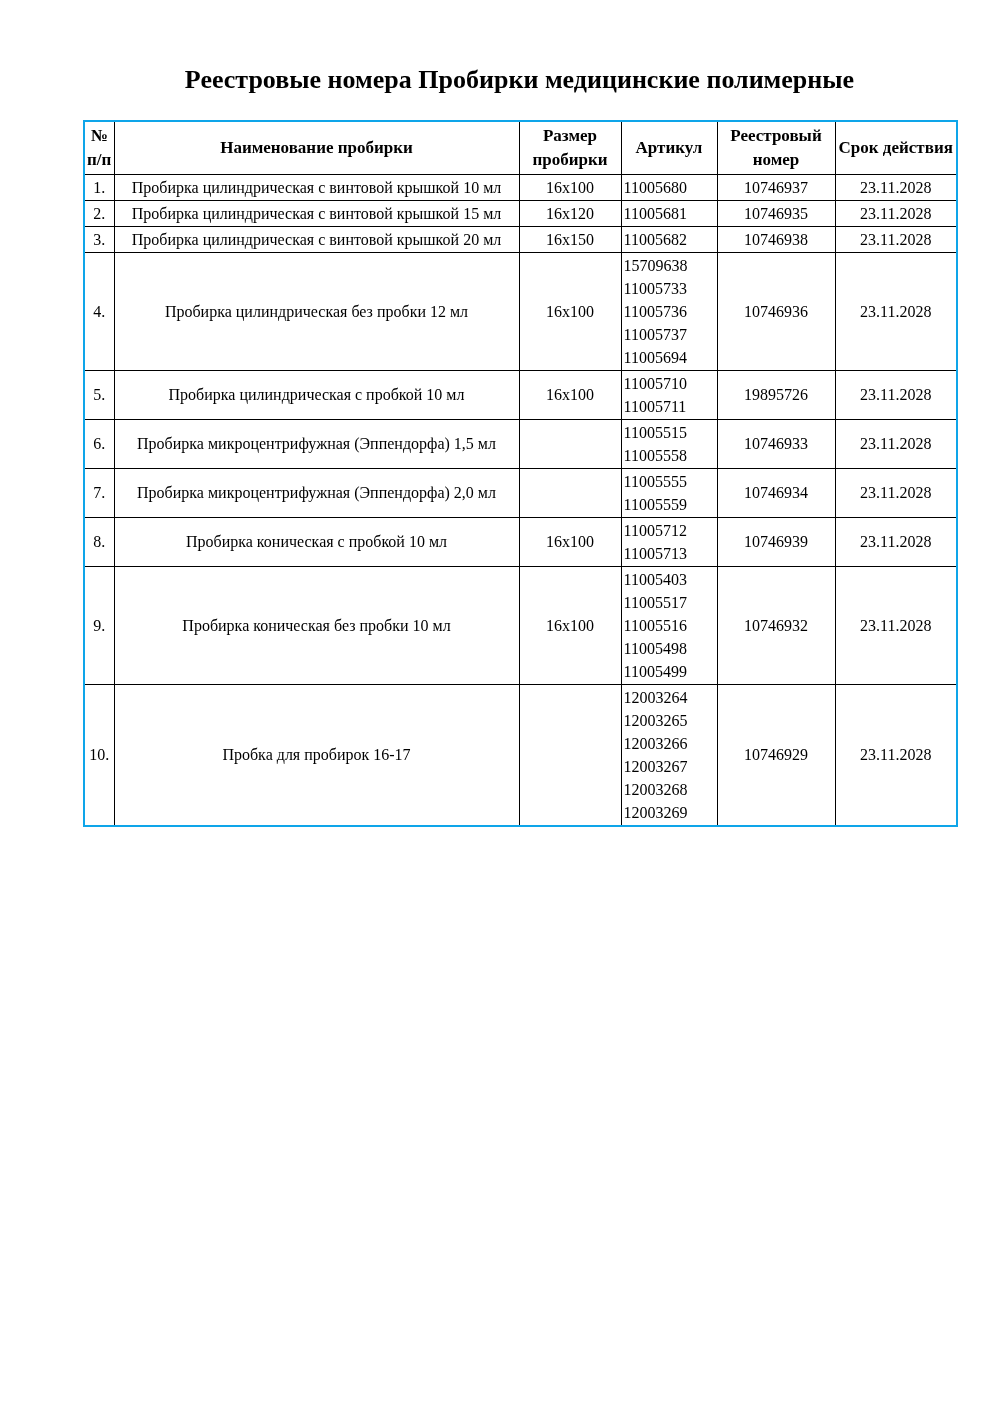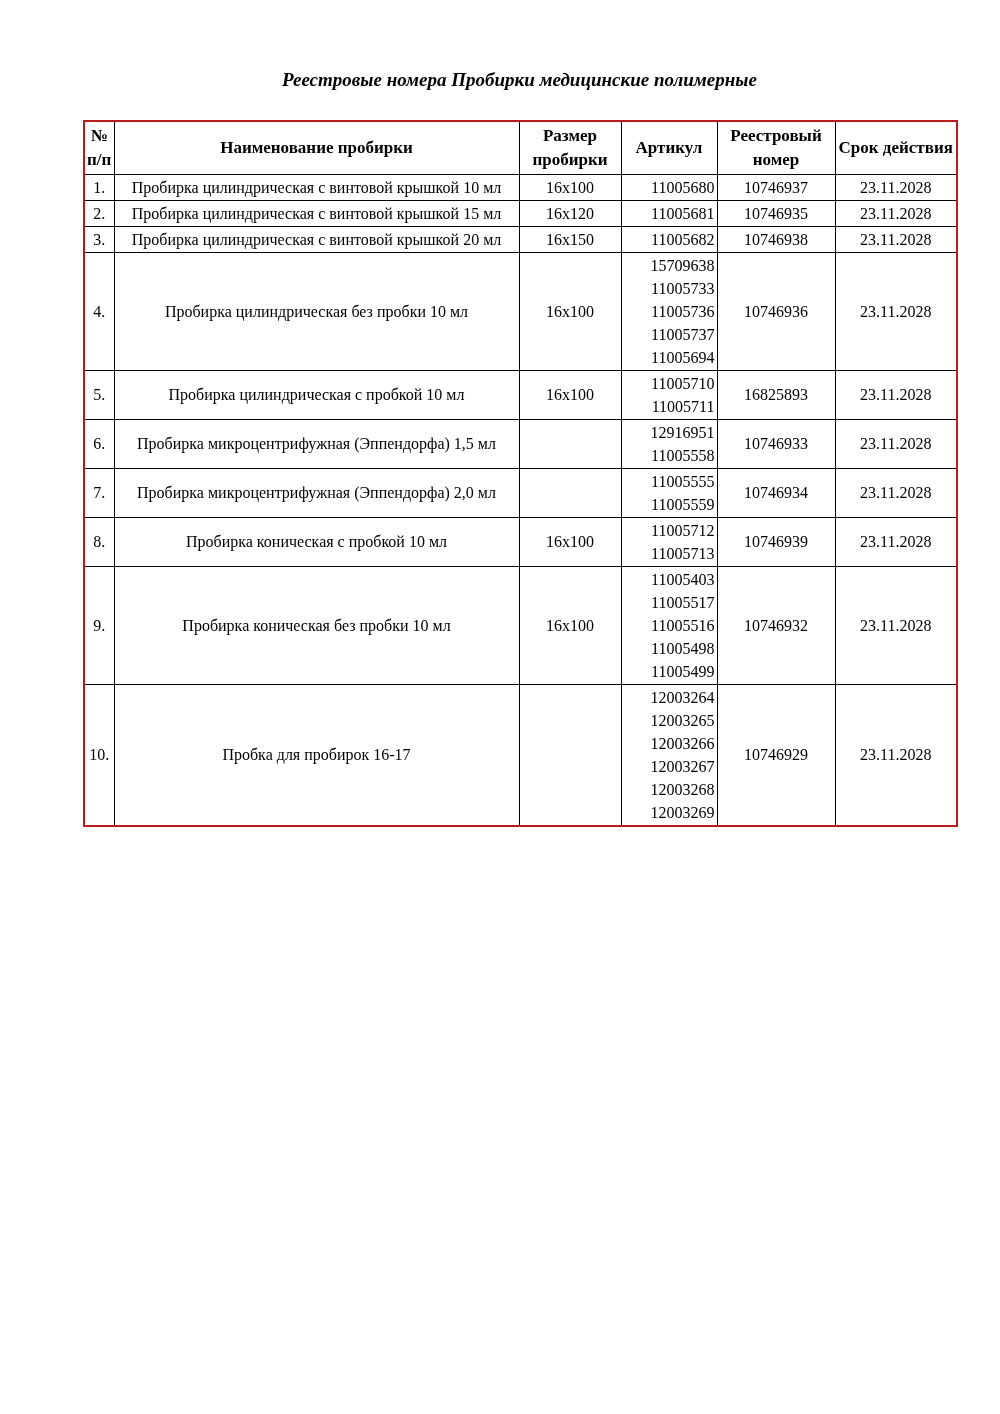--- a/index.html
+++ b/index.html
@@ -16,30 +16,29 @@
     -webkit-font-smoothing: antialiased;
   }
   .doc {
     padding-top: 66px;
   }
   .title-block {
     width: 873px;
     margin-left: 83px;
     text-align: center;
     font-weight: bold;
-    font-size: 19px;
+    font-size: 26px;
     line-height: 28px;
-    font-style: italic;
   }
   table.registry {
     border-collapse: collapse;
     table-layout: fixed;
     width: 873px;
     margin: 26px 0 0 83px;
-    border: 2px solid #b91c1c;
+    border: 2px solid #0ea5e9;
   }
   table.registry td, table.registry th {
     border: 1px solid #000000;
     vertical-align: middle;
     overflow: hidden;
   }
   th {
     font-weight: bold;
     font-size: 17px;
     line-height: 24px;
@@ -62,21 +61,21 @@
     text-align: center;
     line-height: 22px;
     padding-left: 4px;
     padding-right: 4px;
   }
   td.c-size, td.c-reg, td.c-val {
     text-align: center;
     margin-left: 27px;
   }
   td.c-art {
-    text-align: right;
+    text-align: left;
     white-space: pre-line;
     line-height: 23px;
   }
 </style>
 </head>
 <body>
 
 <div class="doc">
 
   <div class="title-block">
@@ -122,44 +121,44 @@
       <tr>
         <td class="c-num">3.</td>
         <td class="c-name">Пробирка цилиндрическая с винтовой крышкой 20 мл</td>
         <td class="c-size">16x150</td>
         <td class="c-art">11005682</td>
         <td class="c-reg">10746938</td>
         <td class="c-val">23.11.2028</td>
       </tr>
       <tr>
         <td class="c-num">4.</td>
-        <td class="c-name">Пробирка цилиндрическая без пробки 10 мл</td>
+        <td class="c-name">Пробирка цилиндрическая без пробки 12 мл</td>
         <td class="c-size">16x100</td>
         <td class="c-art">15709638
 11005733
 11005736
 11005737
 11005694</td>
         <td class="c-reg">10746936</td>
         <td class="c-val">23.11.2028</td>
       </tr>
       <tr>
         <td class="c-num">5.</td>
         <td class="c-name">Пробирка цилиндрическая с пробкой 10 мл</td>
         <td class="c-size">16x100</td>
         <td class="c-art">11005710
 11005711</td>
-        <td class="c-reg">16825893</td>
+        <td class="c-reg">19895726</td>
         <td class="c-val">23.11.2028</td>
       </tr>
       <tr>
         <td class="c-num">6.</td>
         <td class="c-name">Пробирка микроцентрифужная (Эппендорфа) 1,5 мл</td>
         <td class="c-size"></td>
-        <td class="c-art">12916951
+        <td class="c-art">11005515
 11005558</td>
         <td class="c-reg">10746933</td>
         <td class="c-val">23.11.2028</td>
       </tr>
       <tr>
         <td class="c-num">7.</td>
         <td class="c-name">Пробирка микроцентрифужная (Эппендорфа) 2,0 мл</td>
         <td class="c-size"></td>
         <td class="c-art">11005555
 11005559</td>

